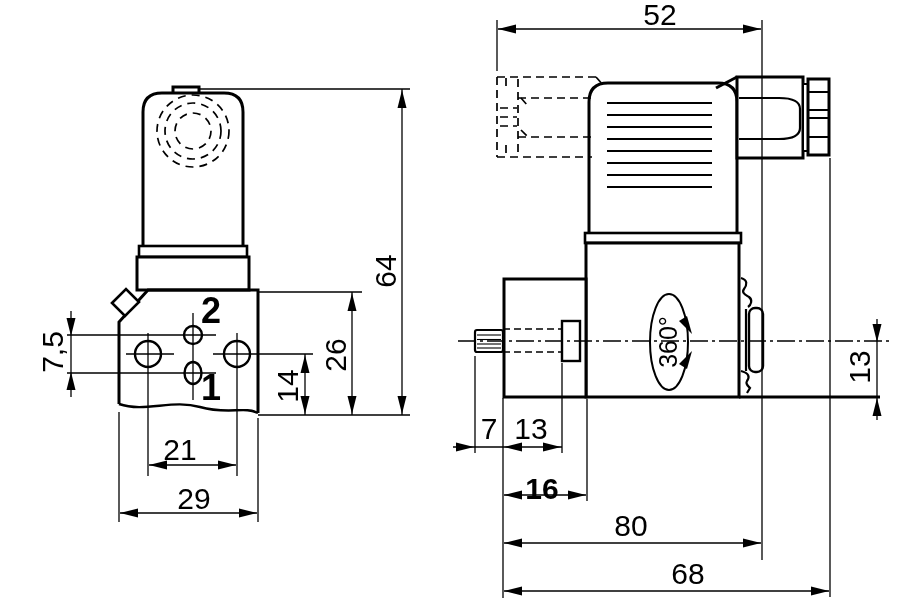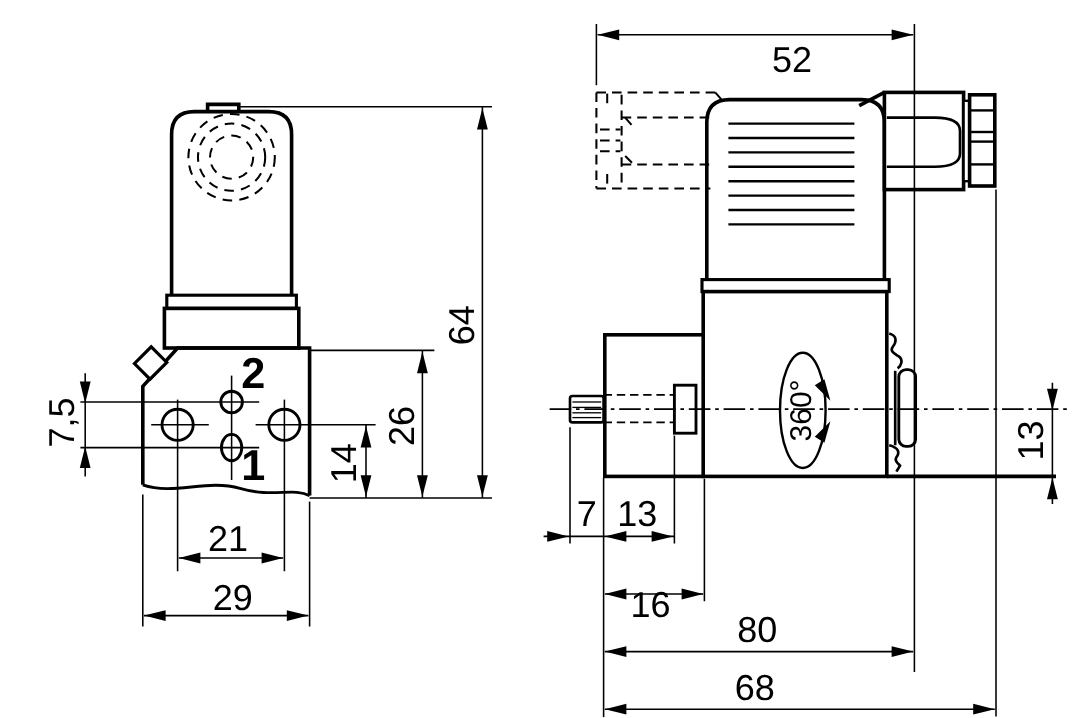--- a/index.html
+++ b/index.html
@@ -171,30 +171,30 @@
     <polygon points="586,495 568,490.5 568,499.5"></polygon>
     <polygon points="504,543 522,538.5 522,547.5"></polygon>
     <polygon points="761,543 743,538.5 743,547.5"></polygon>
     <polygon points="504,591 522,586.5 522,595.5"></polygon>
     <polygon points="829,591 811,586.5 811,595.5"></polygon>
     <polygon points="877,342 872.5,324 881.5,324"></polygon>
     <polygon points="877,398 872.5,416 881.5,416"></polygon>
   </g>
 </svg>
 
-<div class="label" style="left:630px;top:0px;width:60px;height:30px;margin-top:36px;">52</div>
+<div class="label" style="left:630px;top:0px;width:60px;height:30px;">52</div>
 <div class="label rot" style="left:356px;top:256px;width:60px;height:30px;">64</div>
 <div class="label rot" style="left:23px;top:337px;width:60px;height:30px;">7,5</div>
 <div class="label rot" style="left:306px;top:340px;width:60px;height:30px;">26</div>
 <div class="label rot" style="left:258px;top:371px;width:60px;height:30px;">14</div>
-<div class="label" style="left:160px;top:435px;width:60px;height:30px;">21</div>
+<div class="label" style="left:150px;top:435px;width:60px;height:30px;">21</div>
 <div class="label" style="left:164px;top:484px;width:60px;height:30px;text-align:right;">29</div>
 <div class="label" style="left:459px;top:414px;width:60px;height:30px;">7</div>
 <div class="label" style="left:501px;top:414px;width:60px;height:30px;">13</div>
-<div class="label" style="left:512px;top:490px;width:60px;height:30px;">16</div>
+<div class="label" style="left:512px;top:474px;width:60px;height:30px;font-weight:bold;">16</div>
 <div class="label" style="left:601px;top:511px;width:60px;height:30px;">80</div>
-<div class="label" style="left:599px;top:559px;width:60px;height:30px;">68</div>
+<div class="label" style="left:658px;top:559px;width:60px;height:30px;">68</div>
 <div class="label rot" style="left:830px;top:352px;width:60px;height:30px;">13</div>
 <div class="label rot deg" style="left:633px;top:329px;width:70px;height:26px;">360°</div>
 <div class="label port" style="left:191px;top:292px;width:40px;height:38px;">2</div>
 <div class="label port" style="left:191px;top:369px;width:40px;height:38px;">1</div>
 
 </div>
 
 </body></html>

